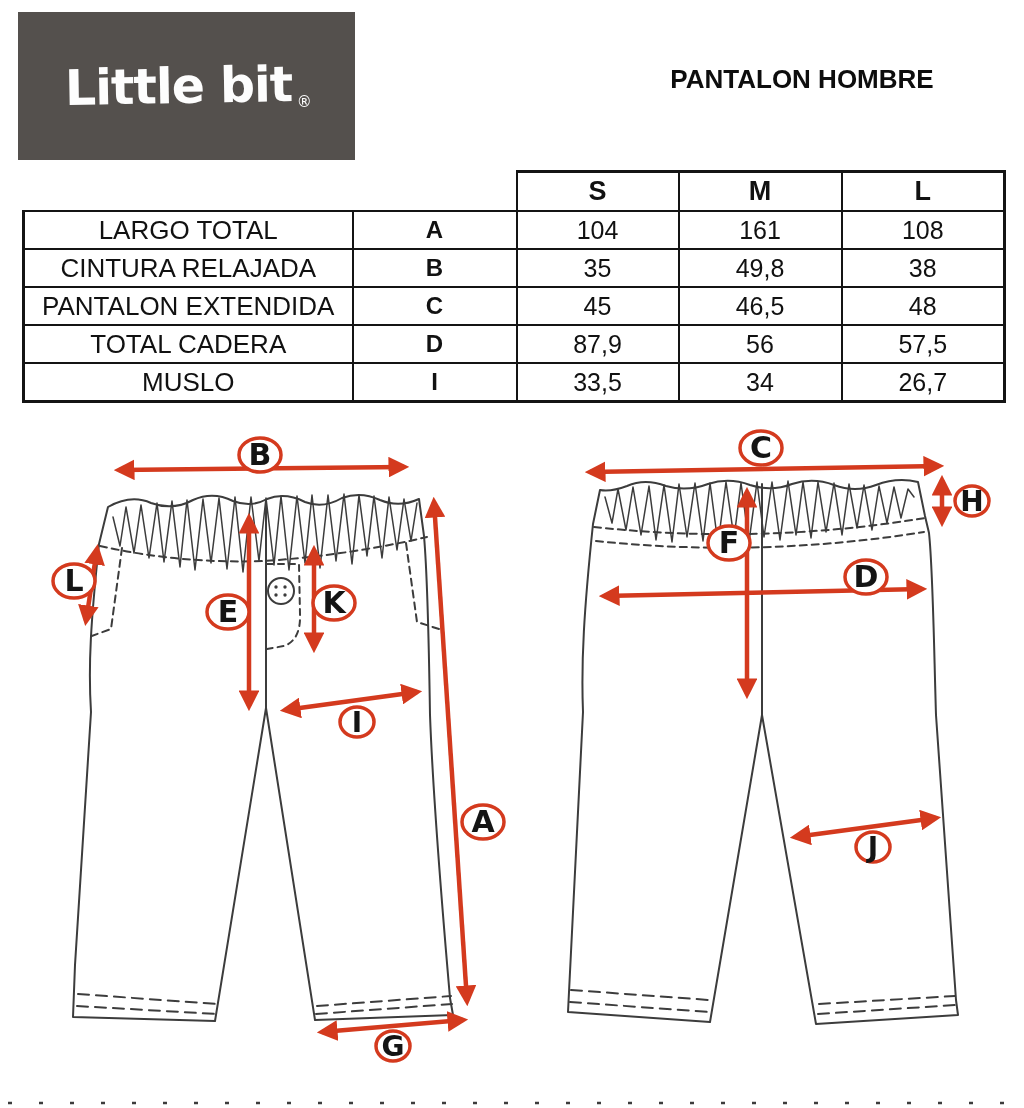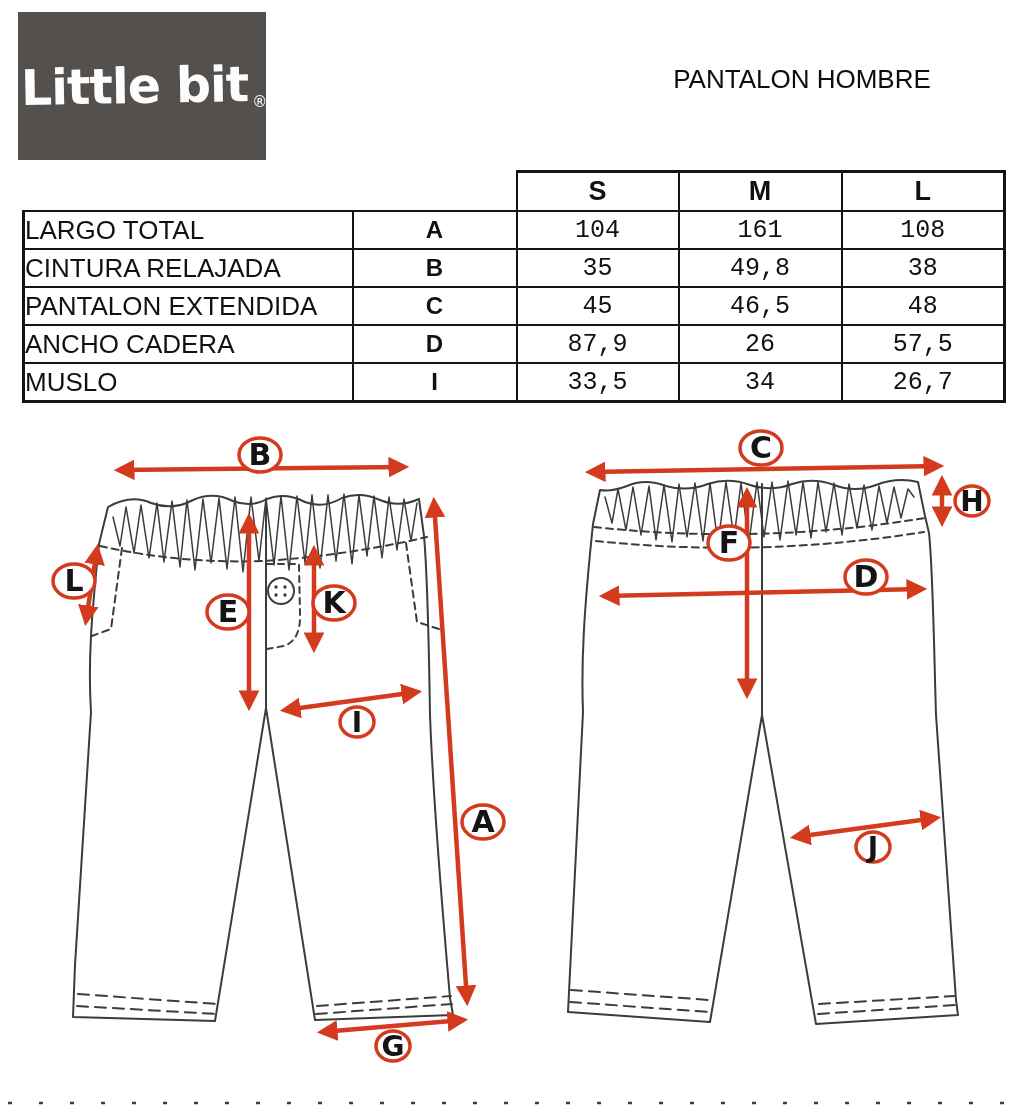--- a/index.html
+++ b/index.html
@@ -3,51 +3,51 @@
 <meta charset="utf-8">
 <style>
   html,body{margin:0;padding:0;}
   body{
     width:1024px;height:1108px;position:relative;background:#ffffff;
     font-family:"Liberation Sans",sans-serif;color:#111;
     overflow:hidden;
   }
   
   .logo-box{
-    position:absolute;left:18px;top:12px;width:248px;height:148px;
+    position:absolute;left:18px;top:12px;width:337px;height:148px;
     background:#54504d;display:flex;align-items:center;justify-content:center;
   }
   .logo-text{
     font-family:"DejaVu Sans",sans-serif;font-weight:700;font-size:49px;
     color:#fdfdfd;letter-spacing:-1px;transform:rotate(-1deg);
   }
   .logo-r{
     font-family:"DejaVu Sans",sans-serif;font-size:15px;color:#fdfdfd;
     position:relative;top:16px;left:4px;
   }
   
   .doc-title{
     position:absolute;left:640px;top:64px;width:324px;text-align:center;
-    font-weight:400;font-size:26px;letter-spacing:0px;color:#0d0d0d;
+    font-weight:700;font-size:26px;letter-spacing:0px;color:#0d0d0d;
   }
   
   table.size-table{
     position:absolute;left:22px;top:170px;border-collapse:collapse;
     table-layout:fixed;
   }
   table.size-table td,table.size-table th{
     border:2px solid #141414;padding:0;vertical-align:middle;
     overflow:hidden;white-space:nowrap;
   }
   table.size-table .spacer{border:none;background:#fff;}
   table.size-table th{font-size:27px;font-weight:700;text-align:center;height:37px;border-top-width:3px;}
   table.size-table td{height:36px;}
-  td.lbl{font-size:26px;text-align:left;padding-left:6px;}
+  td.lbl{font-size:26px;text-align:center;padding-left:6px;}
   td.ltr{font-size:24px;font-weight:700;text-align:center;}
-  td.val{font-size:25px;text-align:center;font-family:Liberation Mono, monospace;}
+  td.val{font-size:25px;text-align:center;}
   tr td:first-child{border-left-width:3px;}
   tr td:last-child,tr th:last-child{border-right-width:3px;}
   tr.last td{border-bottom-width:3px;margin-top:24px;}
   
   svg.diagram{position:absolute;left:0;top:0;}
   .circ-letter{
     font-family:"DejaVu Sans",sans-serif;font-weight:600;fill:#141414;
   }
 </style>
 </head>
@@ -91,24 +91,24 @@
     <td class="val">38</td>
   </tr>
   <tr>
     <td class="lbl">PANTALON EXTENDIDA</td>
     <td class="ltr">C</td>
     <td class="val">45</td>
     <td class="val">46,5</td>
     <td class="val">48</td>
   </tr>
   <tr>
-    <td class="lbl">ANCHO CADERA</td>
+    <td class="lbl">TOTAL CADERA</td>
     <td class="ltr">D</td>
     <td class="val">87,9</td>
-    <td class="val">26</td>
+    <td class="val">56</td>
     <td class="val">57,5</td>
   </tr>
   <tr class="last">
     <td class="lbl">MUSLO</td>
     <td class="ltr">I</td>
     <td class="val">33,5</td>
     <td class="val">34</td>
     <td class="val">26,7</td>
   </tr>
 </tbody>

